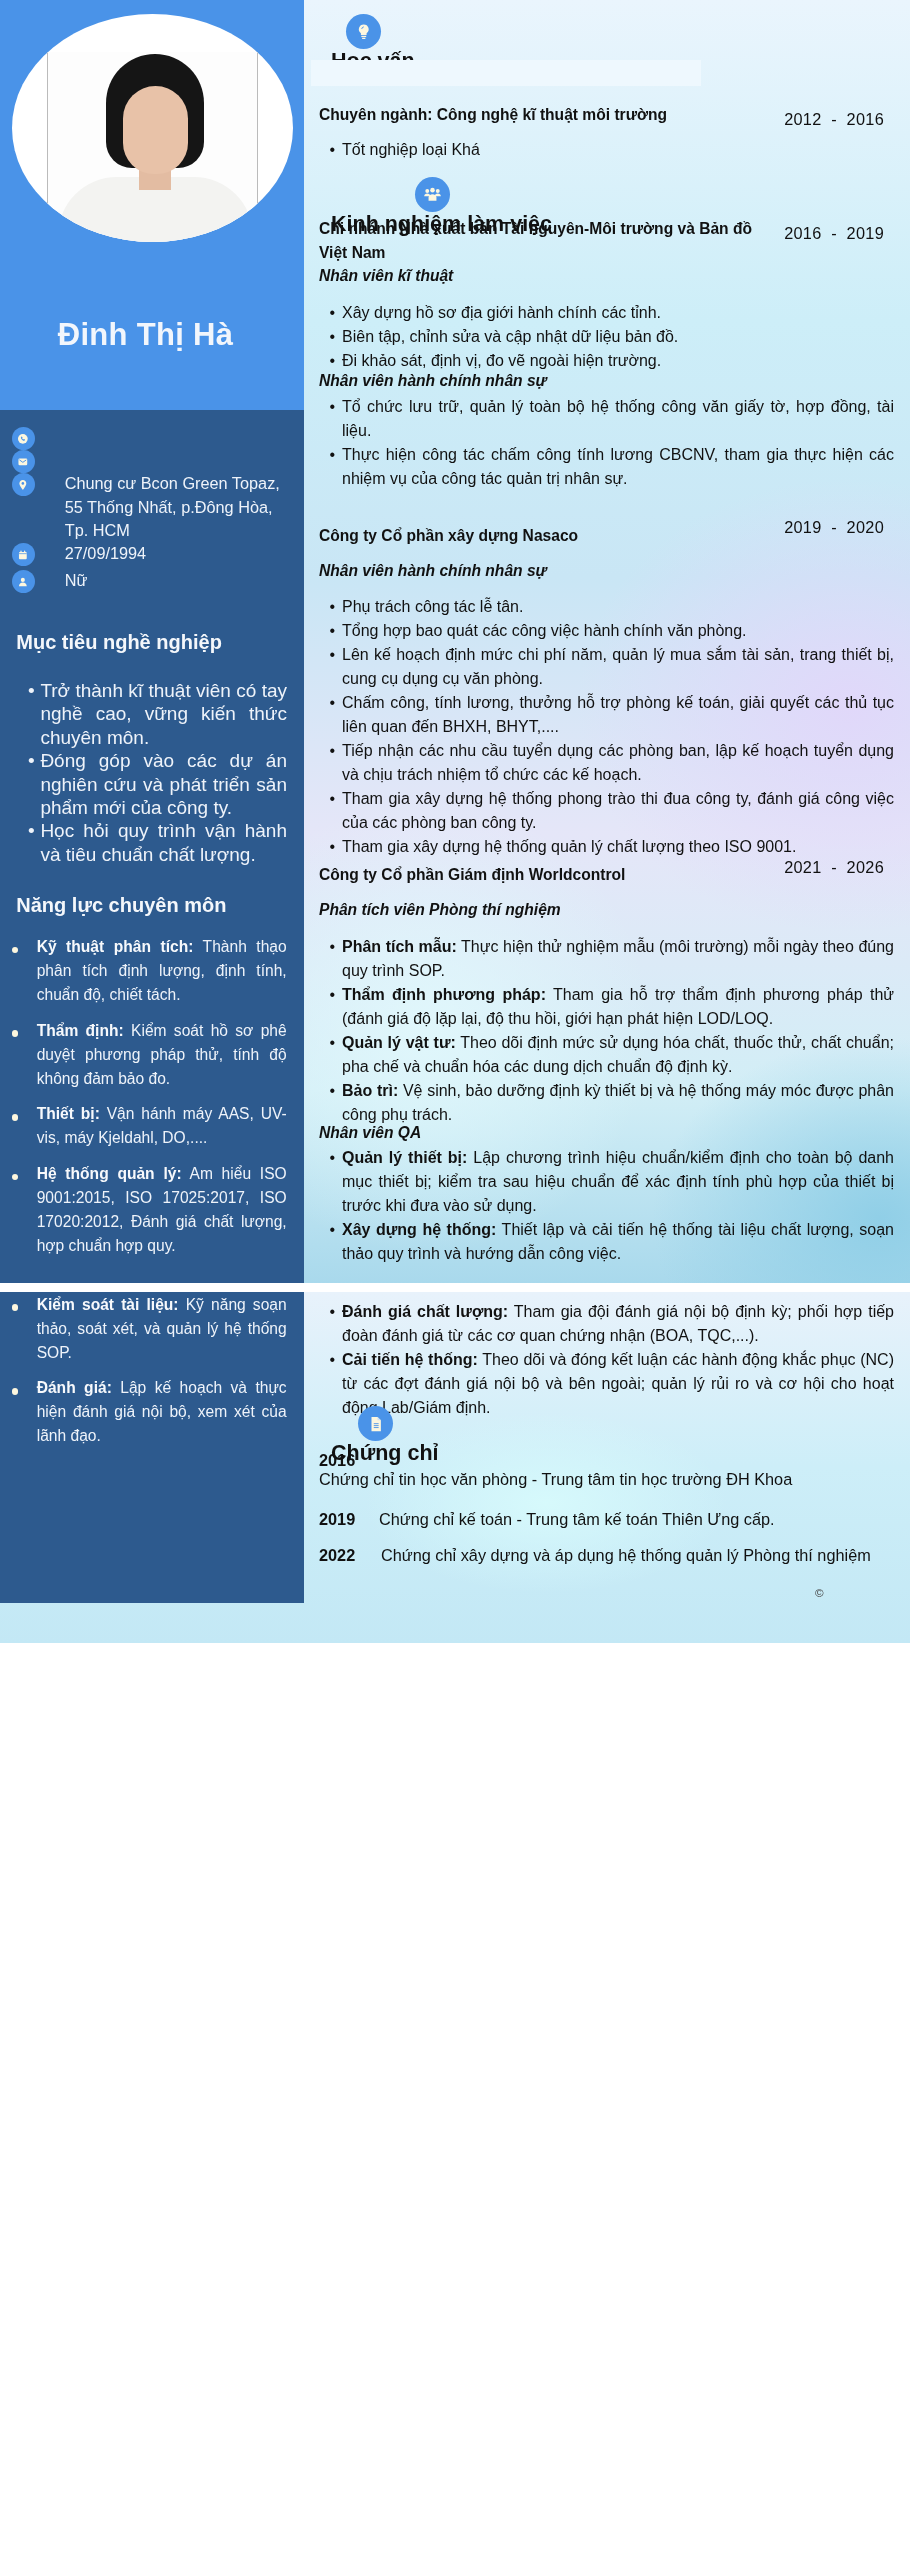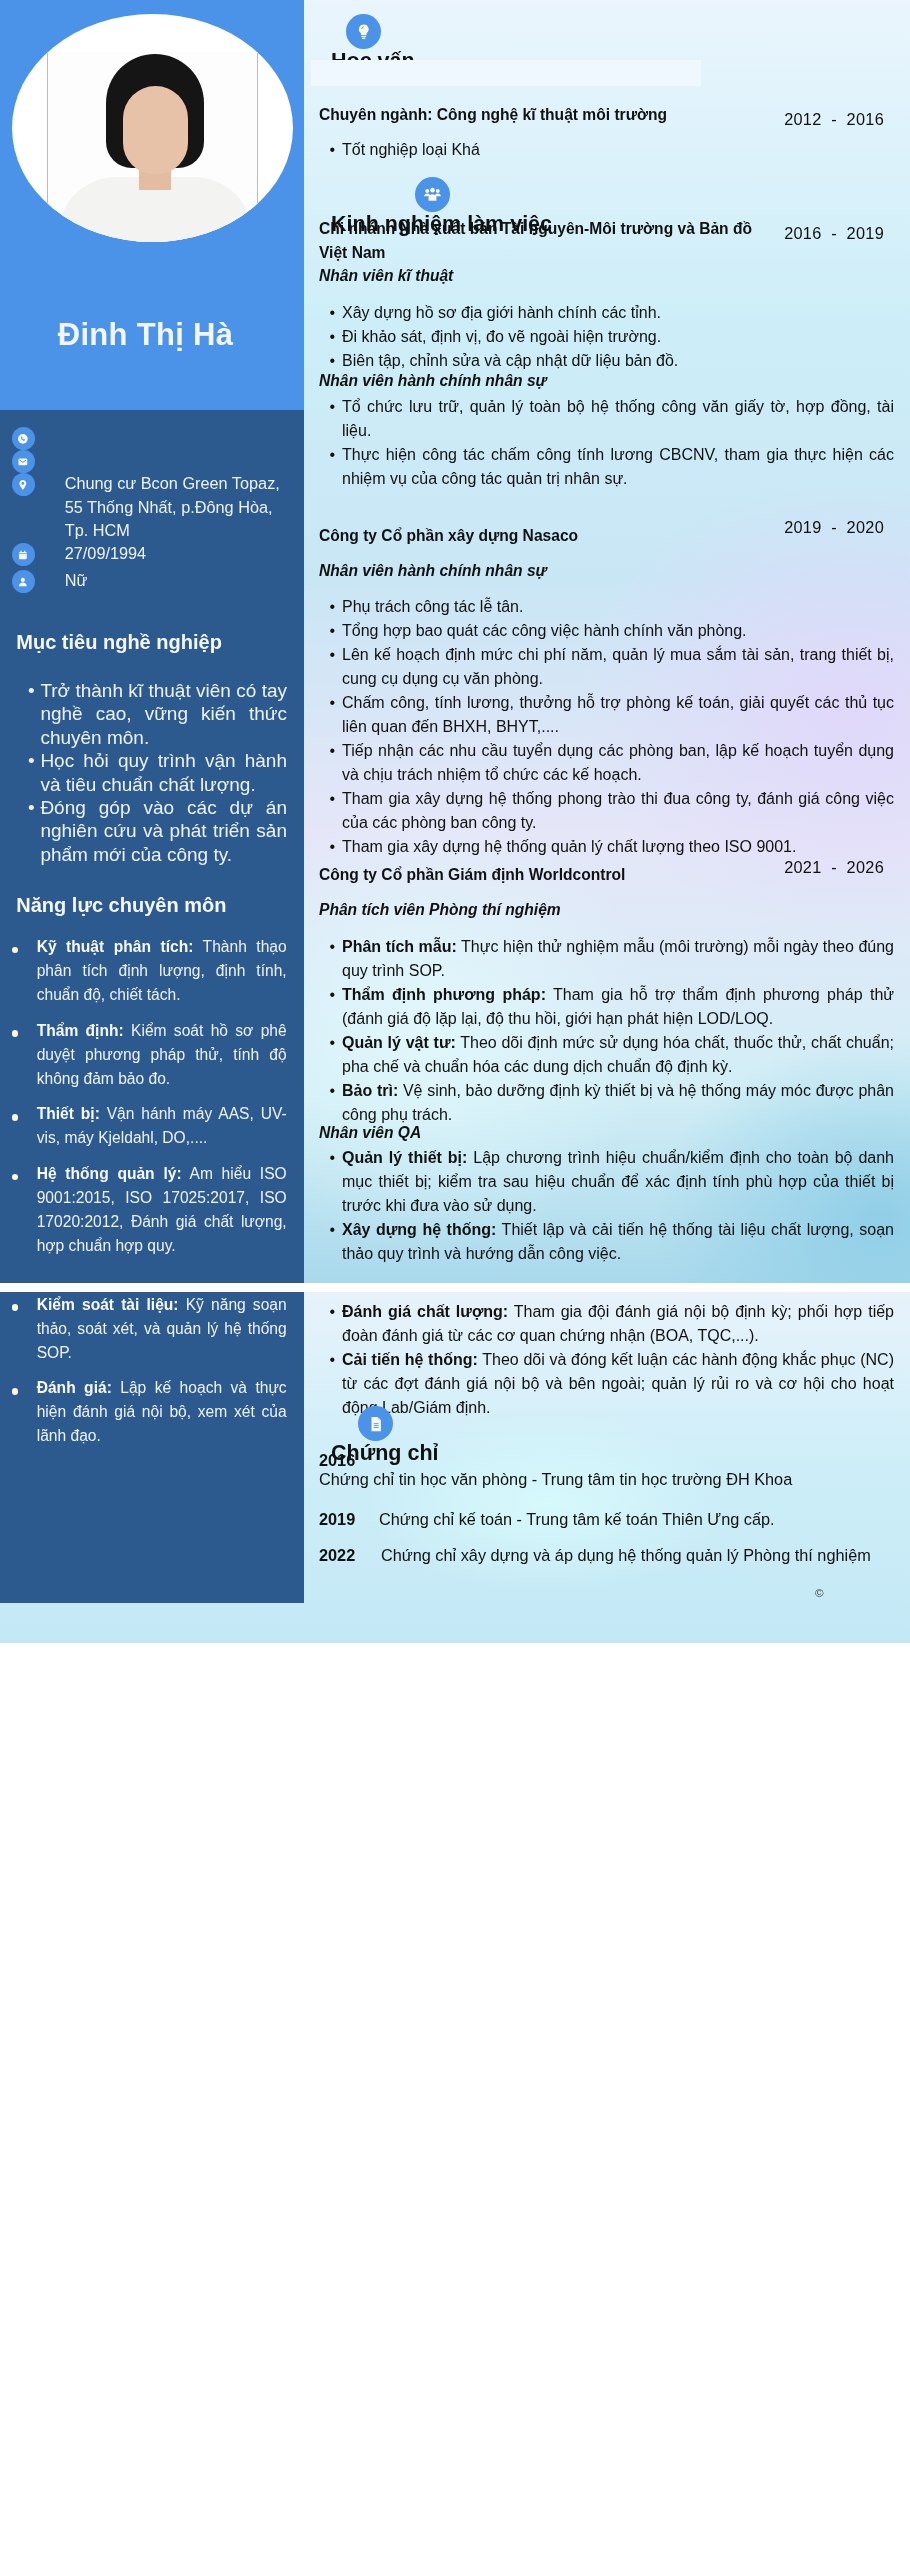--- a/index.html
+++ b/index.html
@@ -130,22 +130,22 @@
             <path d="M4 21c0-4.4 3.6-7.5 8-7.5s8 3.1 8 7.5z" fill="#fdf7df"></path>
           </svg>
       </span>
       <span class="contact-text">Nữ</span>
     </div>
   </div>
 
   <div class="side-heading" style="top:631px;">Mục tiêu nghề nghiệp</div>
   <ul class="goal-list">
     <li>Trở thành kĩ thuật viên có tay nghề cao, vững kiến thức chuyên môn.</li>
+    <li>Đóng góp vào các dự án nghiên cứu và phát triển sản phẩm mới của công ty.</li>
     <li>Học hỏi quy trình vận hành và tiêu chuẩn chất lượng.</li>
-    <li>Đóng góp vào các dự án nghiên cứu và phát triển sản phẩm mới của công ty.</li>
   </ul>
 
   <div class="side-heading" style="top:894px;">Năng lực chuyên môn</div>
   <ul class="skill-list" style="top:935px;">
     <li><b>Kỹ thuật phân tích:</b><span> Thành thạo phân tích định lượng, định tính, chuẩn độ, chiết tách.</span></li>
     <li><b>Thẩm định:</b><span> Kiểm soát hồ sơ phê duyệt phương pháp thử, tính độ không đảm bảo đo.</span></li>
     <li><b>Thiết bị:</b><span> Vận hánh máy AAS, UV- vis, máy Kjeldahl, DO,....</span></li>
     <li><b>Hệ thống quản lý:</b><span> Am hiểu ISO 9001:2015, ISO 17025:2017, ISO 17020:2012, Đánh giá chất lượng, hợp chuẩn hợp quy.</span></li>
   </ul>
 
@@ -179,22 +179,22 @@
         </svg>
     </span>
     <span class="sec-title">Kinh nghiệm làm việc</span>
   </div>
 
   <div class="rc t-bold" style="top:209px; width:442px; line-height:24px;">Chi nhánh Nhà xuất bản Tài nguyên-Môi trường và Bản đồ Việt Nam</div>
   <div class="year" style="top:224px;">2016  -  2019</div>
   <div class="rc t-it" style="top:259px;">Nhân viên kĩ thuật</div>
   <ul class="rc blist" style="top:293px;">
     <li>Xây dựng hồ sơ địa giới hành chính các tỉnh.</li>
+    <li>Biên tập, chỉnh sửa và cập nhật dữ liệu bản đồ.</li>
     <li>Đi khảo sát, định vị, đo vẽ ngoài hiện trường.</li>
-    <li>Biên tập, chỉnh sửa và cập nhật dữ liệu bản đồ.</li>
   </ul>
   <div class="rc t-it" style="top:364px;">Nhân viên hành chính nhân sự</div>
   <ul class="rc blist" style="top:387px;">
     <li>Tổ chức lưu trữ, quản lý toàn bộ hệ thống công văn giấy tờ, hợp đồng, tài liệu.</li>
     <li>Thực hiện công tác chấm công tính lương CBCNV, tham gia thực hiện các nhiệm vụ của công tác quản trị nhân sự.</li>
   </ul>
 
   <div class="rc t-bold" style="top:519px;">Công ty Cổ phần xây dựng Nasaco</div>
   <div class="year" style="top:518px;">2019  -  2020</div>
   <div class="rc t-it" style="top:554px;">Nhân viên hành chính nhân sự</div>

